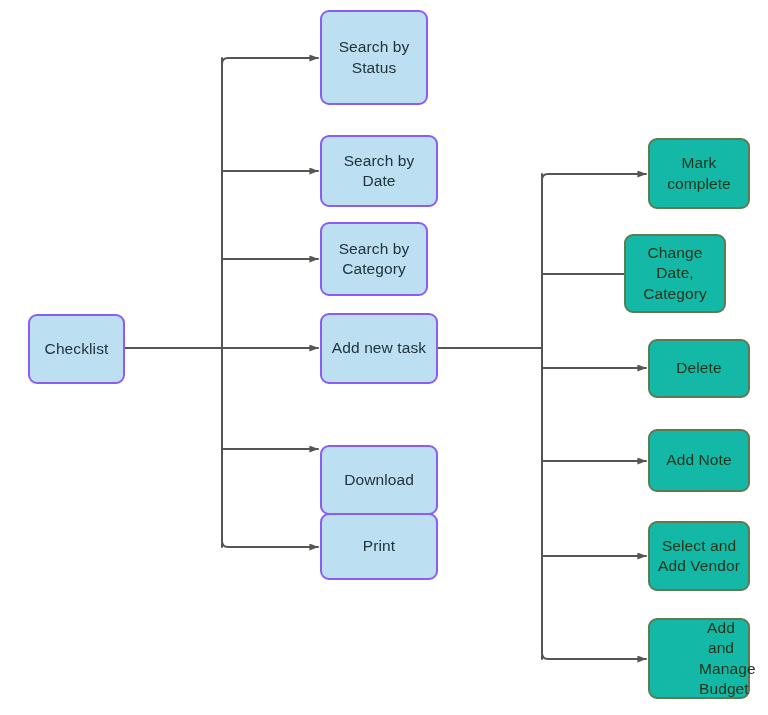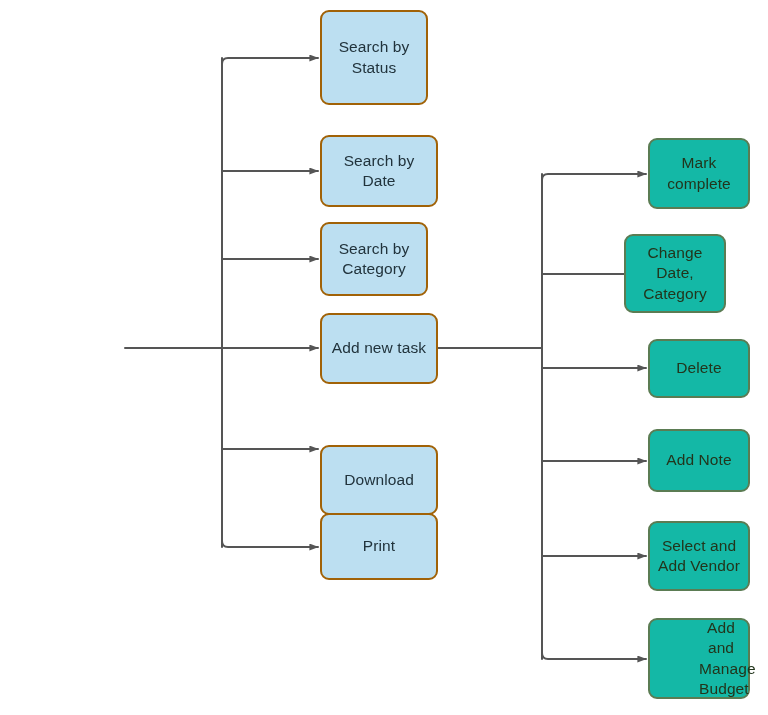--- a/index.html
+++ b/index.html
@@ -34,21 +34,21 @@
     align-items: center;
     justify-content: center;
     text-align: center;
     line-height: 1.30;
     letter-spacing: 0.1px;
     white-space: pre-line;
     z-index: 2;
   }
   .node.blue {
     background: #bcdff1;
-    border: 2px solid #a16207;
+    border: 2px solid #8b5cf6;
     color: #21333c;
     font-size: 15.5px;
   }
   .node.green {
     background: #14b8a6;
     border: 2px solid #5b7c53;
     color: #22351c;
     font-size: 15.5px;
   }
   .node-label {
@@ -88,20 +88,23 @@
 
       <path d="M542,180 Q542,174 548,174 L646,174" marker-end="url(#arrowhead)"></path>
       <path d="M542,274 L646,274" marker-end="url(#arrowhead)"></path>
       <path d="M542,368 L646,368" marker-end="url(#arrowhead)"></path>
       <path d="M542,461 L646,461" marker-end="url(#arrowhead)"></path>
       <path d="M542,556 L646,556" marker-end="url(#arrowhead)"></path>
       <path d="M542,653 Q542,659 548,659 L646,659" marker-end="url(#arrowhead)"></path>
     </g>
   </svg>
 
+  <div class="node blue" id="root-node" style="left: 28px; top: 314px; width: 97px; height: 70px;">
+    <span class="node-label">Checklist</span>
+  </div>
 
   <div id="nodes-level1">
       <div class="node blue" style="left: 320px; top: 10px; width: 108px; height: 95px;"><span class="node-label">Search by
 Status</span></div>
       <div class="node blue" style="left: 320px; top: 135px; width: 118px; height: 72px;"><span class="node-label">Search by
 Date</span></div>
       <div class="node blue" style="left: 320px; top: 222px; width: 108px; height: 74px;"><span class="node-label">Search by
 Category</span></div>
       <div class="node blue" style="left: 320px; top: 313px; width: 118px; height: 71px;"><span class="node-label">Add new task</span></div>
       <div class="node blue" style="left: 320px; top: 414px; width: 118px; height: 70px; margin-top: 31px;"><span class="node-label">Download</span></div>

